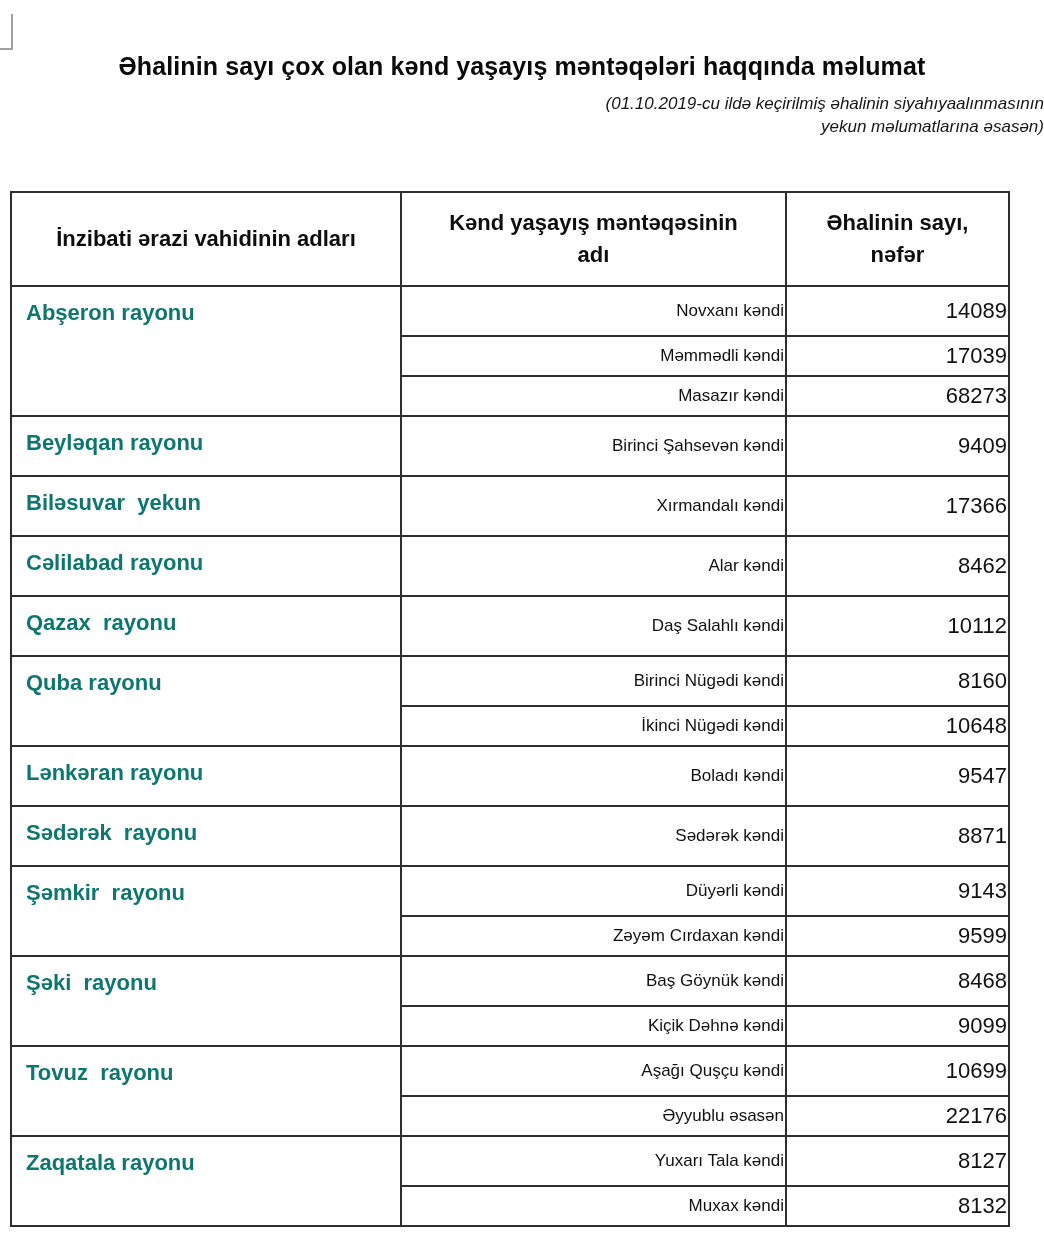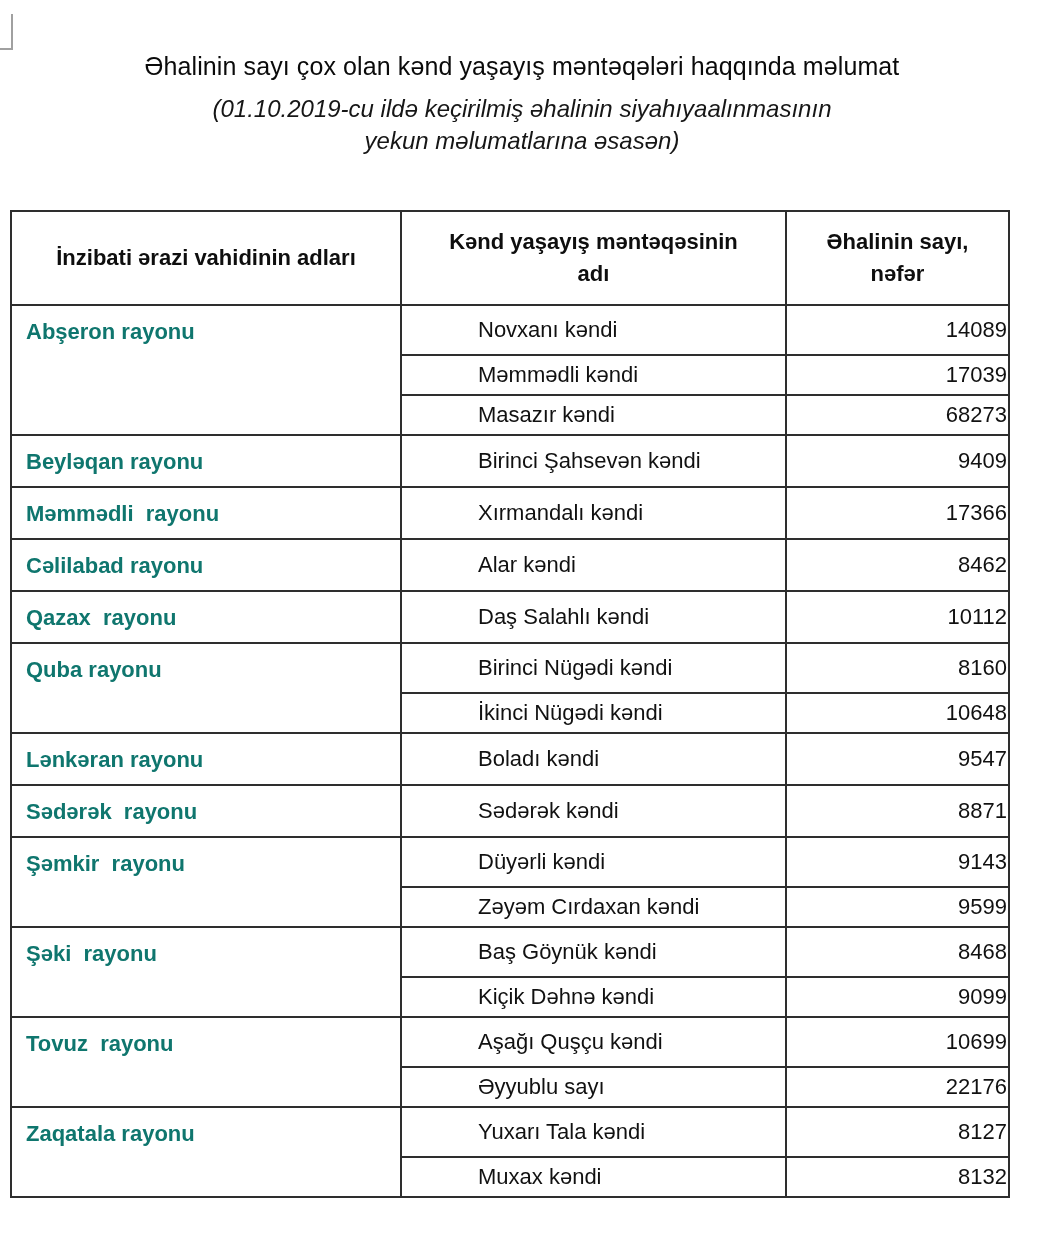--- a/index.html
+++ b/index.html
@@ -19,28 +19,28 @@
     left: 0;
     width: 13px;
     height: 36px;
     border-right: 2px solid #a0a0a0;
     border-bottom: 2px solid #a0a0a0;
   }
   .doc-title {
     margin: 52px 30px 0 30px;
     text-align: center;
     font-size: 25px;
-    font-weight: 400;
+    font-weight: 700;
     color: #0a0a0a;
     letter-spacing: 0.1px;
   }
   .doc-subtitle {
     margin-top: 12px;
-    text-align: center;
-    font-size: 24px;
+    text-align: right;
+    font-size: 17px;
     font-style: italic;
     font-weight: 400;
     white-space: pre-line;
     line-height: 1.35;
     color: #161616;
   }
   table.pop-table {
     border-collapse: collapse;
     table-layout: fixed;
     width: 998px;
@@ -62,33 +62,34 @@
   }
   td.district {
     vertical-align: top;
     padding: 13px 8px 0 14px;
     font-size: 22px;
     font-weight: 600;
     white-space: pre-wrap;
     color: #0f766e;
   }
   td.village {
-    font-size: 22px;
+    font-size: 17px;
     padding-left: 76px;
     vertical-align: middle;
     white-space: pre-wrap;
+    text-align: right;
   }
   td.pop {
     font-size: 22px;
     text-align: right;
     vertical-align: middle;
   }
   tr.rf { height: 50px; }
   tr.rn { height: 40px; }
-  tr.rs { height: 52px; }
+  tr.rs { height: 60px; }
 </style>
 </head>
 <body>
 
 <div class="corner-artifact"></div>
 
 <h1 class="doc-title">Əhalinin sayı çox olan kənd yaşayış məntəqələri haqqında məlumat</h1>
 <div class="doc-subtitle">(01.10.2019-cu ildə keçirilmiş əhalinin siyahıyaalınmasının
 yekun məlumatlarına əsasən)</div>
 
@@ -123,21 +124,21 @@
       <td class="pop">68273</td>
     </tr>
 
     <tr class="rs">
       <td class="district">Beyləqan rayonu</td>
       <td class="village">Birinci Şahsevən kəndi</td>
       <td class="pop">9409</td>
     </tr>
 
     <tr class="rs">
-      <td class="district">Məmmədli  rayonu</td>
+      <td class="district">Biləsuvar  yekun</td>
       <td class="village">Xırmandalı kəndi</td>
       <td class="pop">17366</td>
     </tr>
 
     <tr class="rs">
       <td class="district">Cəlilabad rayonu</td>
       <td class="village">Alar kəndi</td>
       <td class="pop">8462</td>
     </tr>
 
@@ -188,21 +189,21 @@
       <td class="village">Kiçik Dəhnə kəndi</td>
       <td class="pop">9099</td>
     </tr>
 
     <tr class="rf">
       <td class="district" rowspan="2">Tovuz  rayonu</td>
       <td class="village">Aşağı Quşçu kəndi</td>
       <td class="pop">10699</td>
     </tr>
     <tr class="rn">
-      <td class="village">Əyyublu sayı</td>
+      <td class="village">Əyyublu əsasən</td>
       <td class="pop">22176</td>
     </tr>
 
     <tr class="rf">
       <td class="district" rowspan="2">Zaqatala rayonu</td>
       <td class="village">Yuxarı Tala kəndi</td>
       <td class="pop">8127</td>
     </tr>
     <tr class="rn">
       <td class="village">Muxax kəndi</td>

